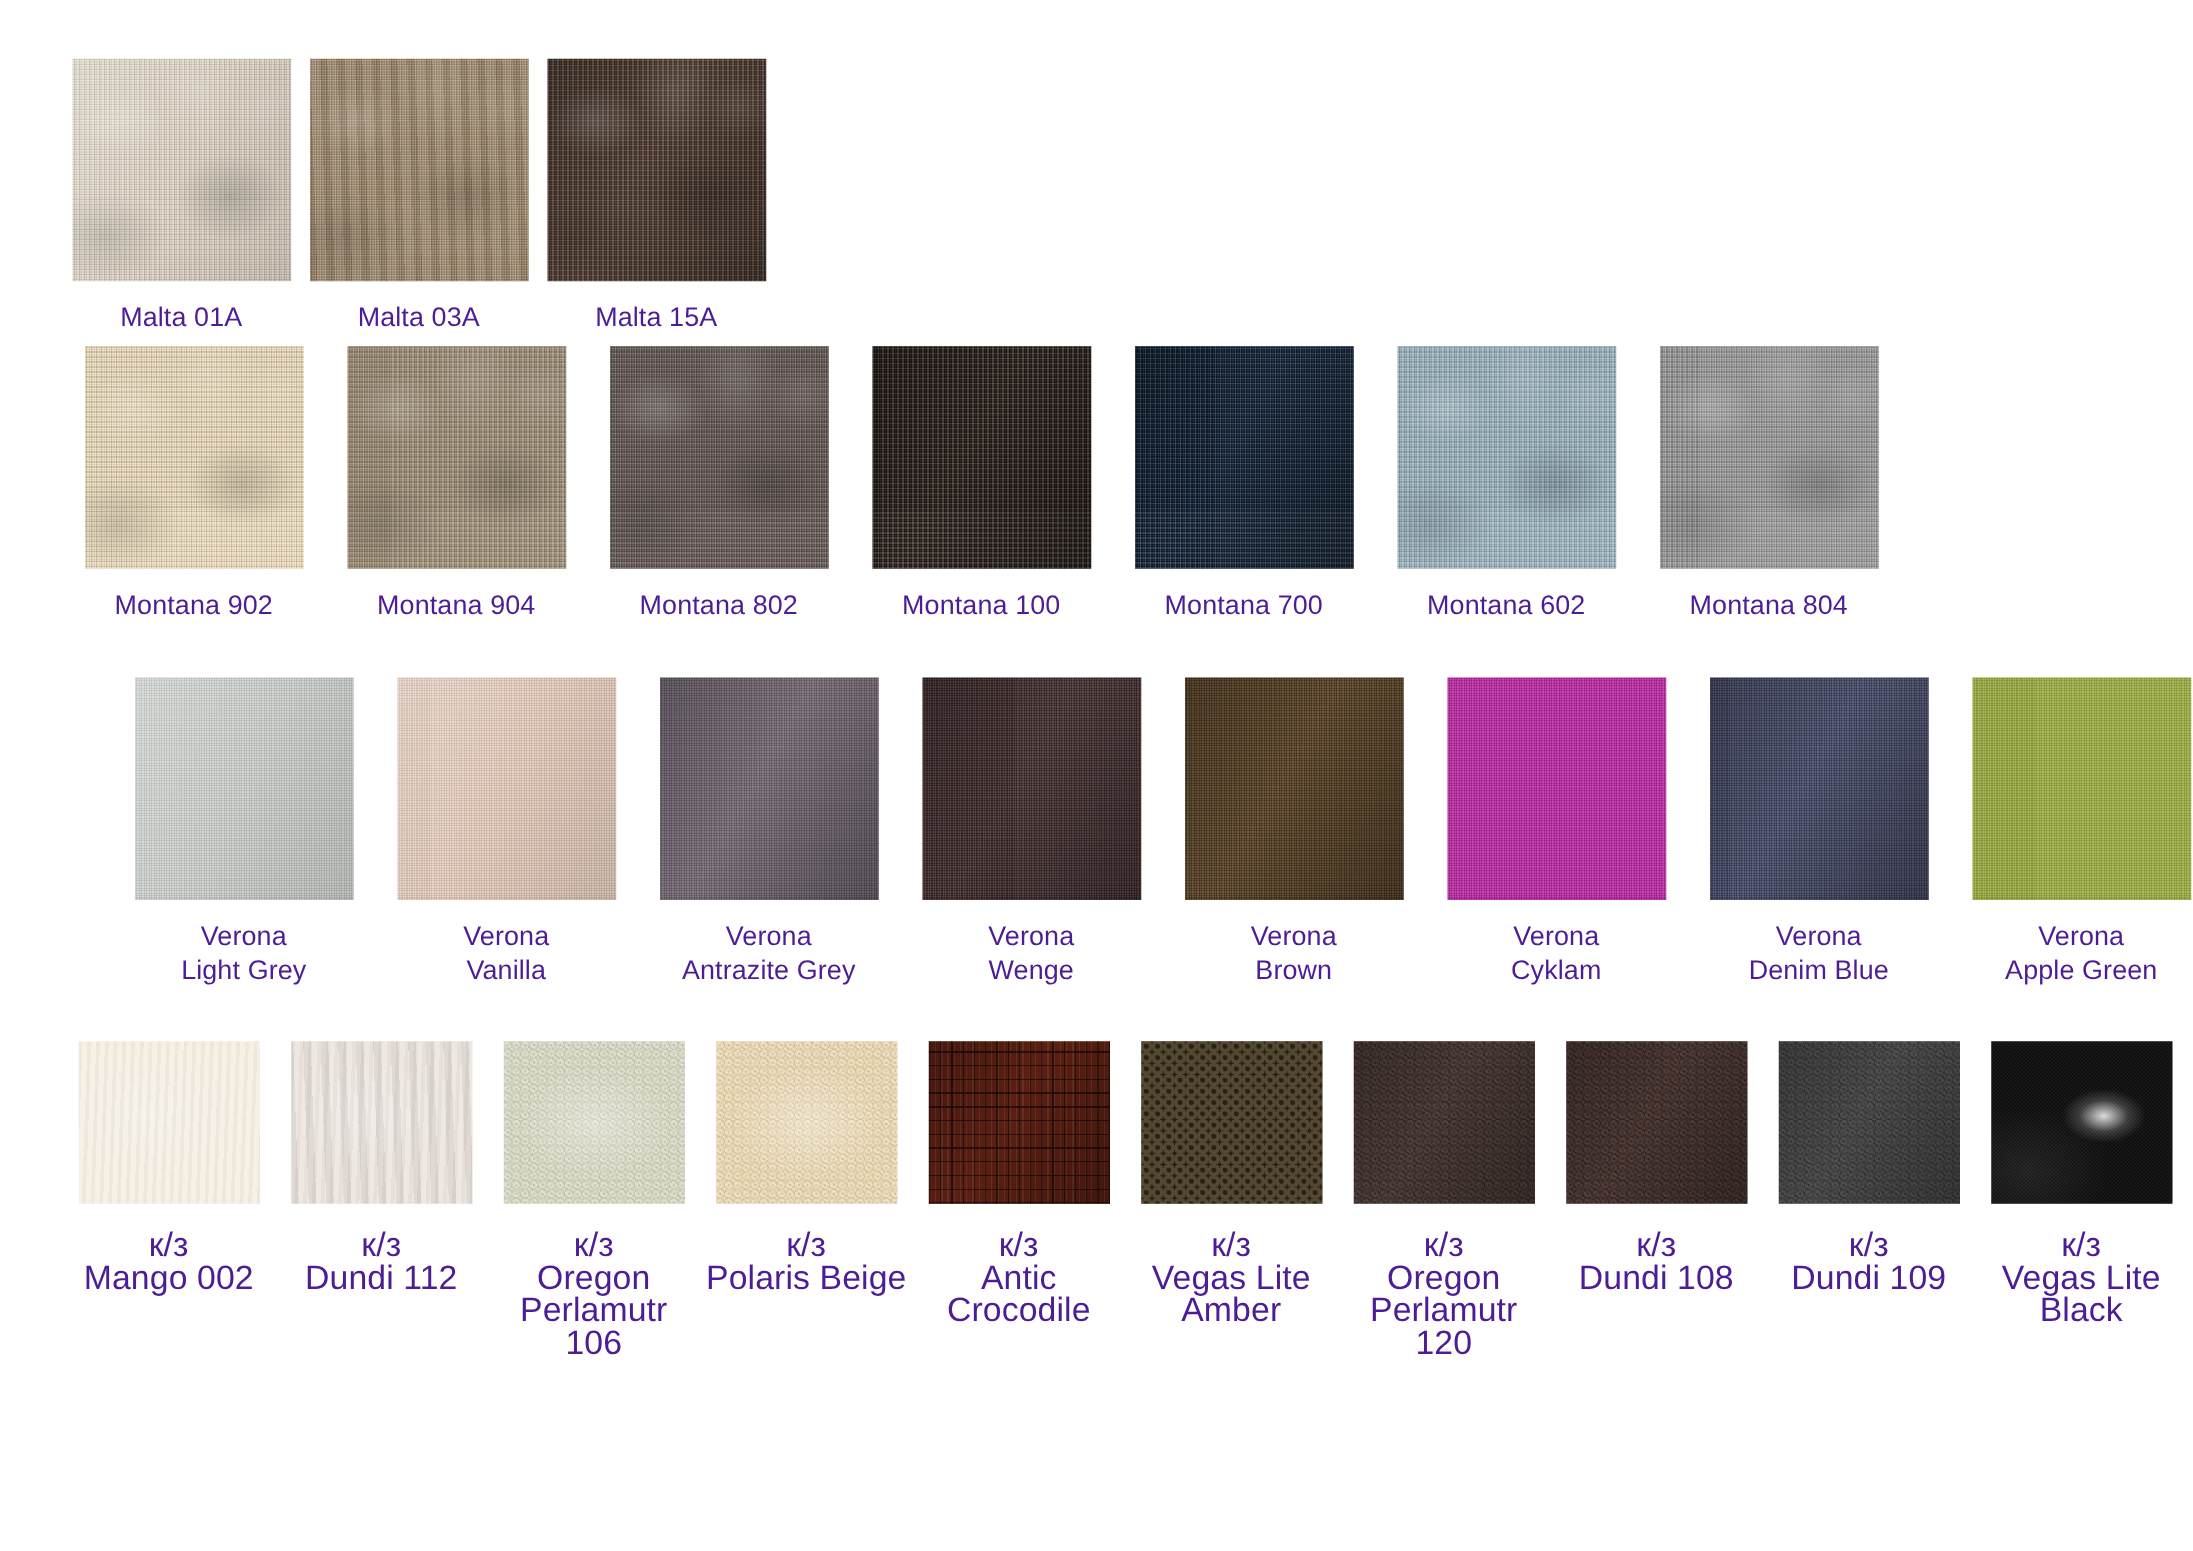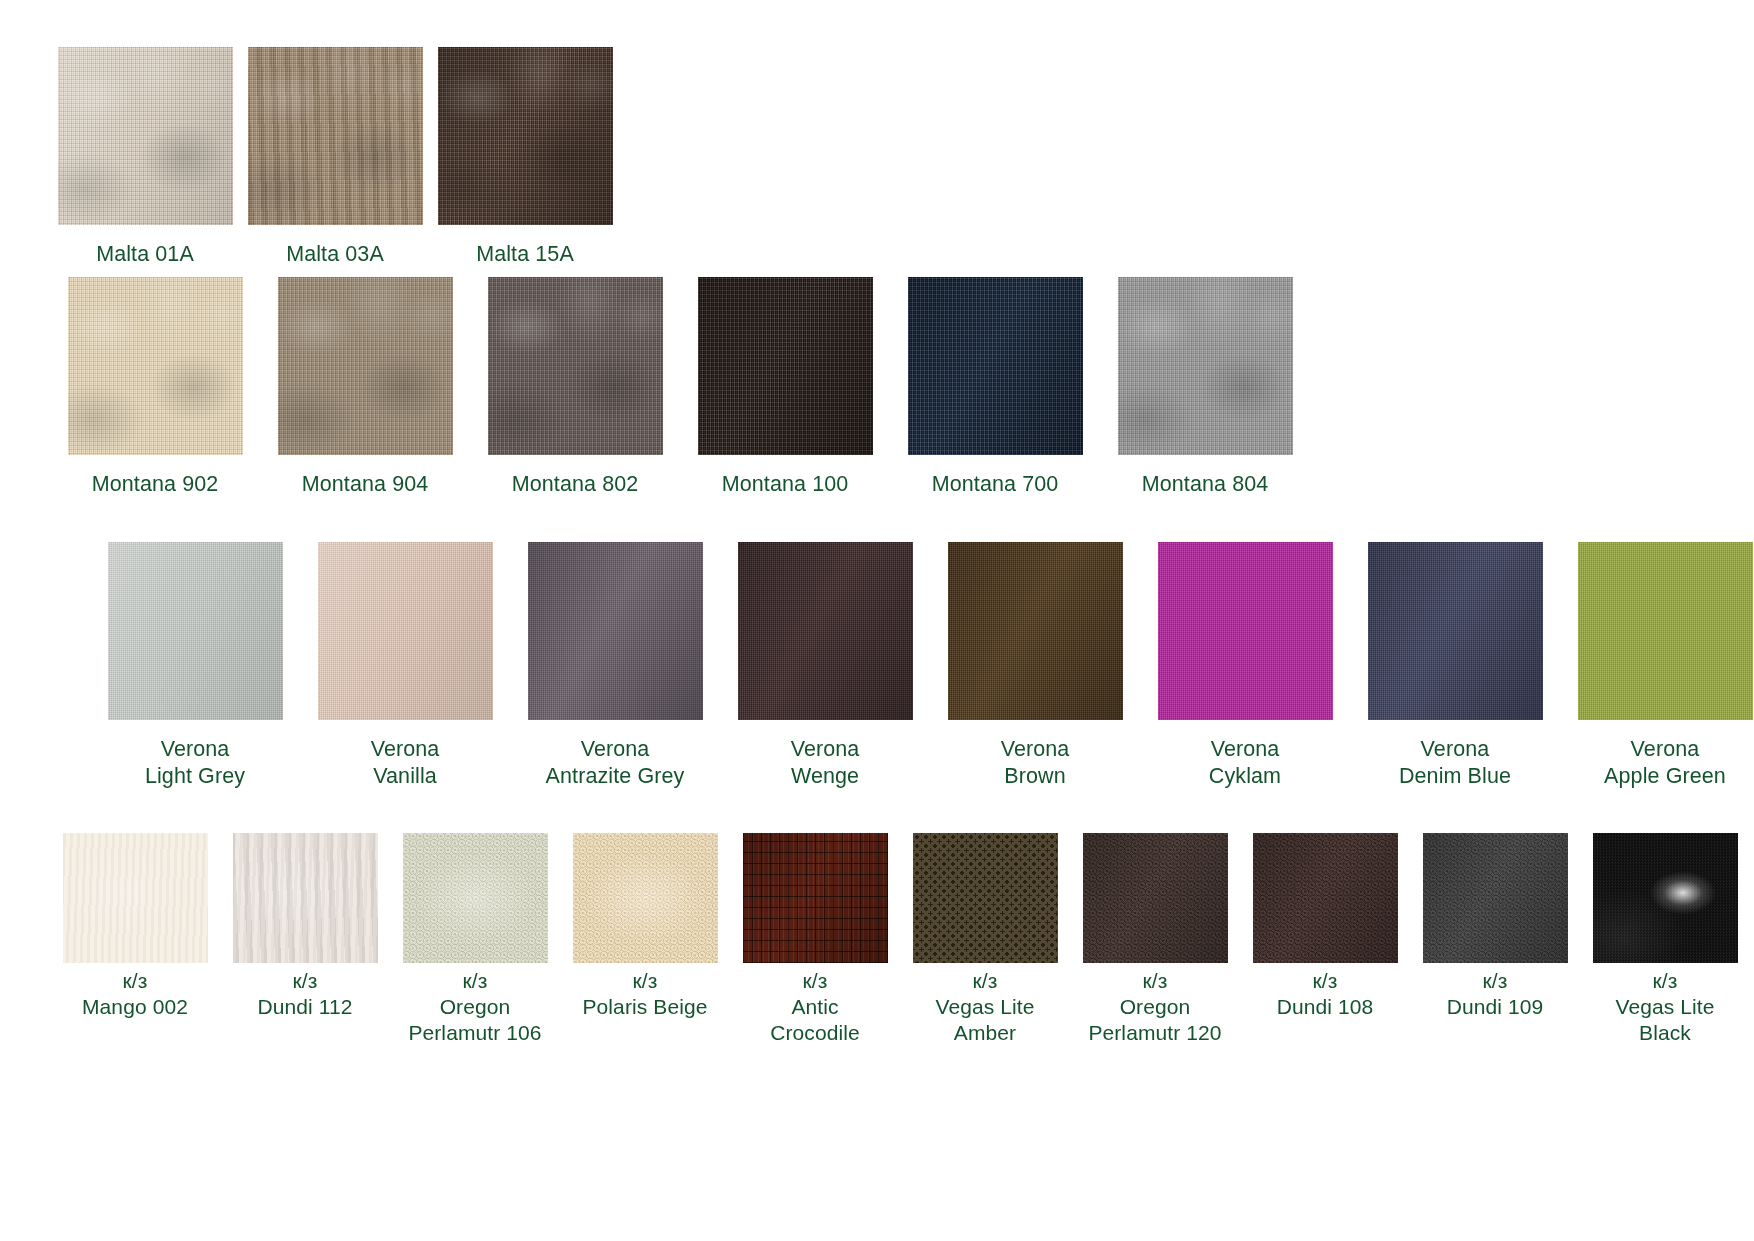--- a/index.html
+++ b/index.html
@@ -72,26 +72,26 @@
   .row-malta   .swatch-chip { width: 175px; height: 178px; }
   .row-montana .swatch-chip { width: 175px; height: 178px; }
   .row-verona  .swatch-chip { width: 175px; height: 178px; }
   .row-leather .swatch-chip { width: 145px; height: 130px; }
 
   .swatch-label {
     margin-top: 16px;
     font-size: 21.5px;
     line-height: 27px;
     text-align: center;
-    color: #14532d;
+    color: #4c1d95;
     letter-spacing: 0.1px;
     white-space: pre-line;
     font-weight: 400;
   }
-  .row-leather .swatch-label { font-size: 21px; line-height: 26px; margin-top: 5px; }
+  .row-leather .swatch-label { font-size: 27px; line-height: 26px; margin-top: 20px; }
 
   
   .tex {
     position: absolute;
     inset: 0;
     pointer-events: none;
   }
 
   
   .tex-weave {
@@ -243,20 +243,27 @@
     </div>
 
     <div class="swatch-cell">
       <div class="swatch-chip" style="background:#0f1f33;">
         <div class="tex tex-weave"></div>
         <div class="tex tex-grad-dark"></div>
       </div>
       <div class="swatch-label">Montana 700</div>
     </div>
 
+    <div class="swatch-cell">
+      <div class="swatch-chip" style="background:#97b0bd;">
+        <div class="tex tex-weave"></div>
+        <div class="tex tex-mottle"></div>
+      </div>
+      <div class="swatch-label">Montana 602</div>
+    </div>
 
     <div class="swatch-cell">
       <div class="swatch-chip" style="background:#9a9a9a;">
         <div class="tex tex-weave"></div>
         <div class="tex tex-mottle"></div>
       </div>
       <div class="swatch-label">Montana 804</div>
     </div>
 
 

